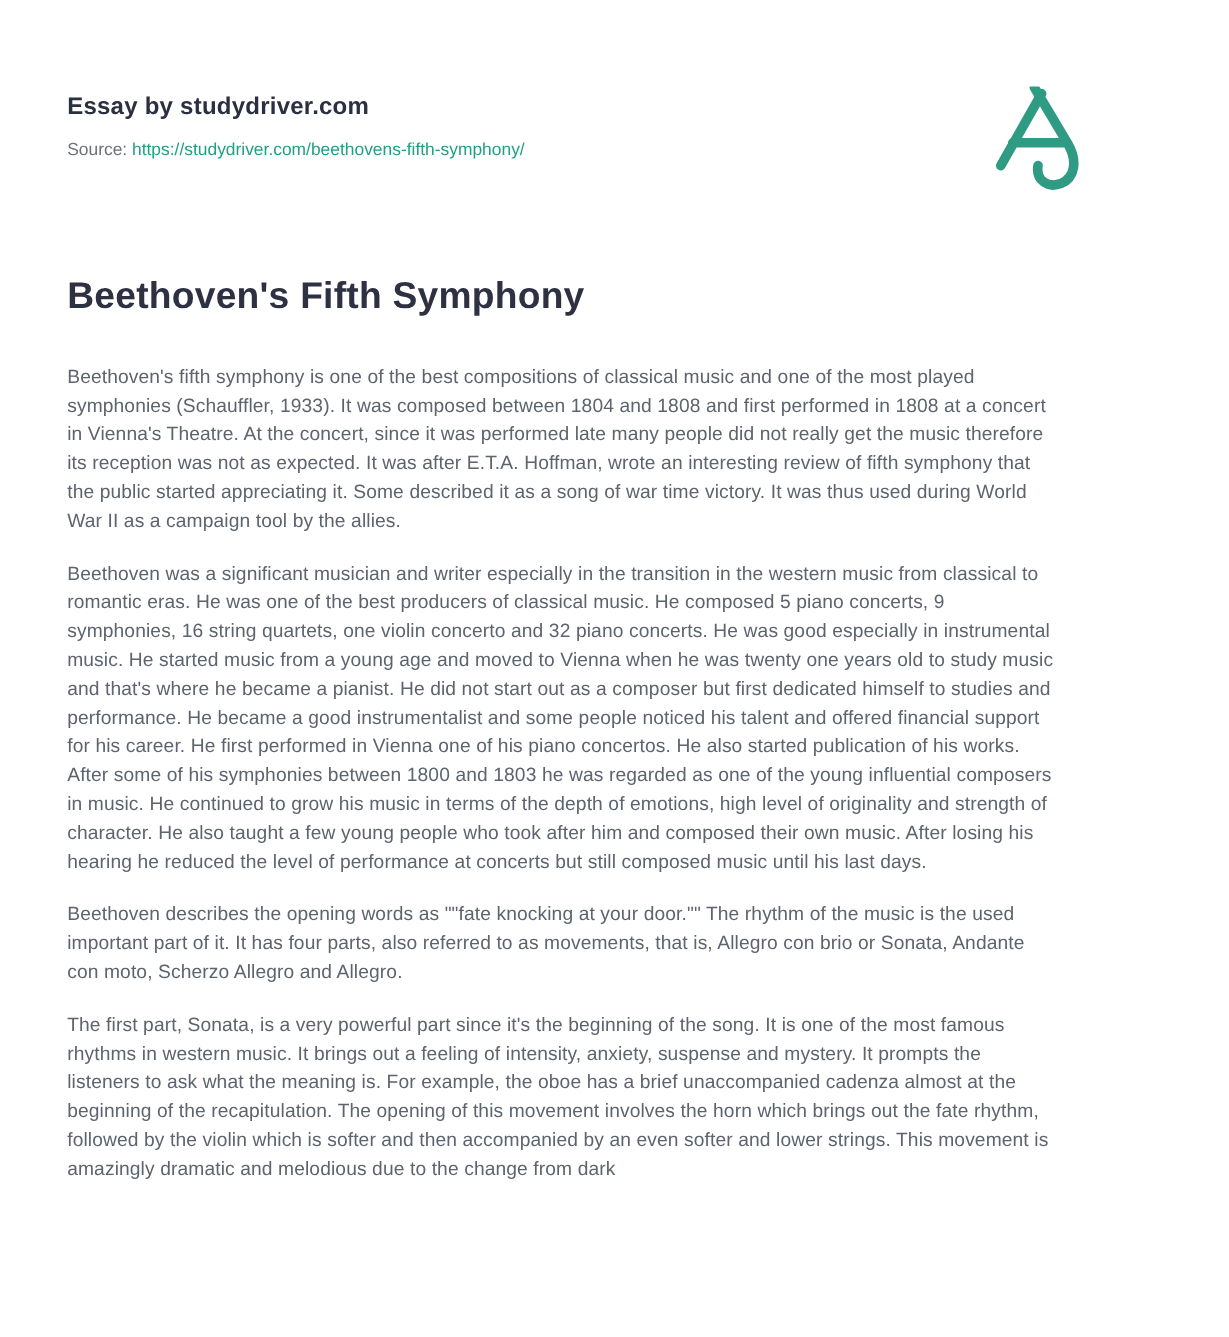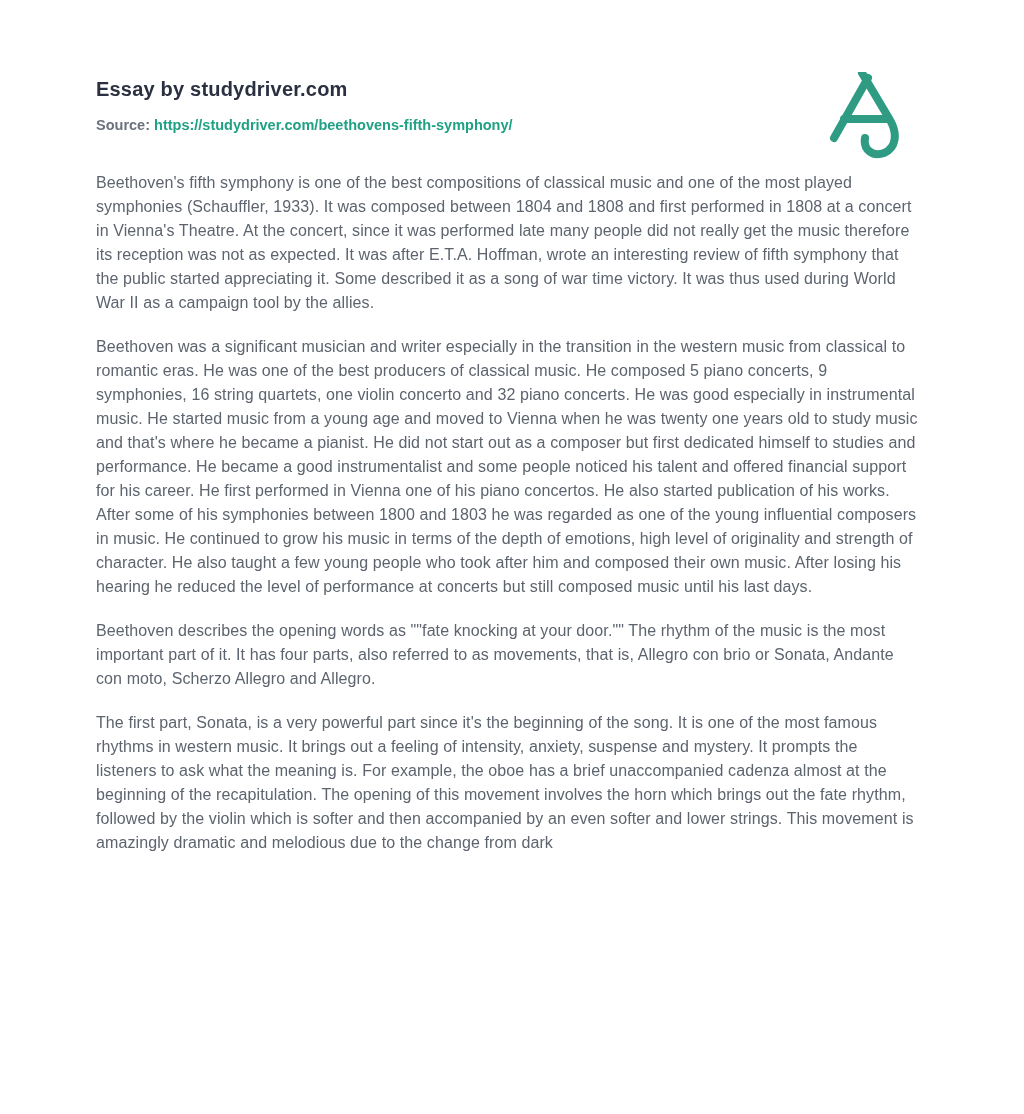--- a/index.html
+++ b/index.html
@@ -7,33 +7,32 @@
     width: 1024px;
     height: 1114px;
     background: #ffffff;
     font-family: "Liberation Sans", "DejaVu Sans", sans-serif;
     overflow: hidden;
   }
   .page {
     position: relative;
     width: 1024px;
     height: 1114px;
-    padding: 78px 104px 0 96px;
+    padding: 78px 104px 0 56px;
   }
   .byline {
     font-size: 20px;
     font-weight: 700;
     color: #2b3040;
     letter-spacing: 0.2px;
   }
   .source-line {
     margin-top: 16px;
     font-size: 14.5px;
     color: #6b727c;
-    font-weight: bold;
   }
   .source-url {
     color: #1fa183;
     text-decoration: none;
   }
   .logo {
     position: absolute;
     top: 72px;
     right: 92px;
     width: 104px;
@@ -74,21 +73,22 @@
     <svg width="104" height="94" viewBox="0 0 104 94" fill="none" xmlns="http://www.w3.org/2000/svg">
 
       <path d="M6 66 L40 6" stroke="#2e9b82" stroke-width="8" stroke-linecap="round"></path>
 
       <path d="M34 1 L62 48 C70 62 68 76 56 81 C45 85 35 78 37 66" stroke="#2e9b82" stroke-width="8" stroke-linecap="round" fill="none"></path>
 
       <path d="M16 47 L58 47" stroke="#2e9b82" stroke-width="8" stroke-linecap="round"></path>
     </svg>
   </div>
 
+  <h1 class="article-title">Beethoven's Fifth Symphony</h1>
 
   <div class="essay-body">
       <p>Beethoven's fifth symphony is one of the best compositions of classical music and one of the most played symphonies (Schauffler, 1933). It was composed between 1804 and 1808 and first performed in 1808 at a concert in Vienna's Theatre. At the concert, since it was performed late many people did not really get the music therefore its reception was not as expected. It was after E.T.A. Hoffman, wrote an interesting review of fifth symphony that the public started appreciating it. Some described it as a song of war time victory. It was thus used during World War II as a campaign tool by the allies.</p>
       <p>Beethoven was a significant musician and writer especially in the transition in the western music from classical to romantic eras. He was one of the best producers of classical music. He composed 5 piano concerts, 9 symphonies, 16 string quartets, one violin concerto and 32 piano concerts. He was good especially in instrumental music. He started music from a young age and moved to Vienna when he was twenty one years old to study music and that's where he became a pianist. He did not start out as a composer but first dedicated himself to studies and performance. He became a good instrumentalist and some people noticed his talent and offered financial support for his career. He first performed in Vienna one of his piano concertos. He also started publication of his works. After some of his symphonies between 1800 and 1803 he was regarded as one of the young influential composers in music. He continued to grow his music in terms of the depth of emotions, high level of originality and strength of character. He also taught a few young people who took after him and composed their own music. After losing his hearing he reduced the level of performance at concerts but still composed music until his last days.</p>
-      <p>Beethoven describes the opening words as ""fate knocking at your door."" The rhythm of the music is the most important part of it. It has four parts, also referred to as movements, that is, Allegro con brio or Sonata, Andante con moto, Scherzo Allegro and Allegro.</p>
+      <p>Beethoven describes the opening words as ""fate knocking at your door."" The rhythm of the music is the used important part of it. It has four parts, also referred to as movements, that is, Allegro con brio or Sonata, Andante con moto, Scherzo Allegro and Allegro.</p>
       <p>The first part, Sonata, is a very powerful part since it's the beginning of the song. It is one of the most famous rhythms in western music. It brings out a feeling of intensity, anxiety, suspense and mystery. It prompts the listeners to ask what the meaning is. For example, the oboe has a brief unaccompanied cadenza almost at the beginning of the recapitulation. The opening of this movement involves the horn which brings out the fate rhythm, followed by the violin which is softer and then accompanied by an even softer and lower strings. This movement is amazingly dramatic and melodious due to the change from dark</p>
     </div>
 
 </div>
 
 </body></html>

